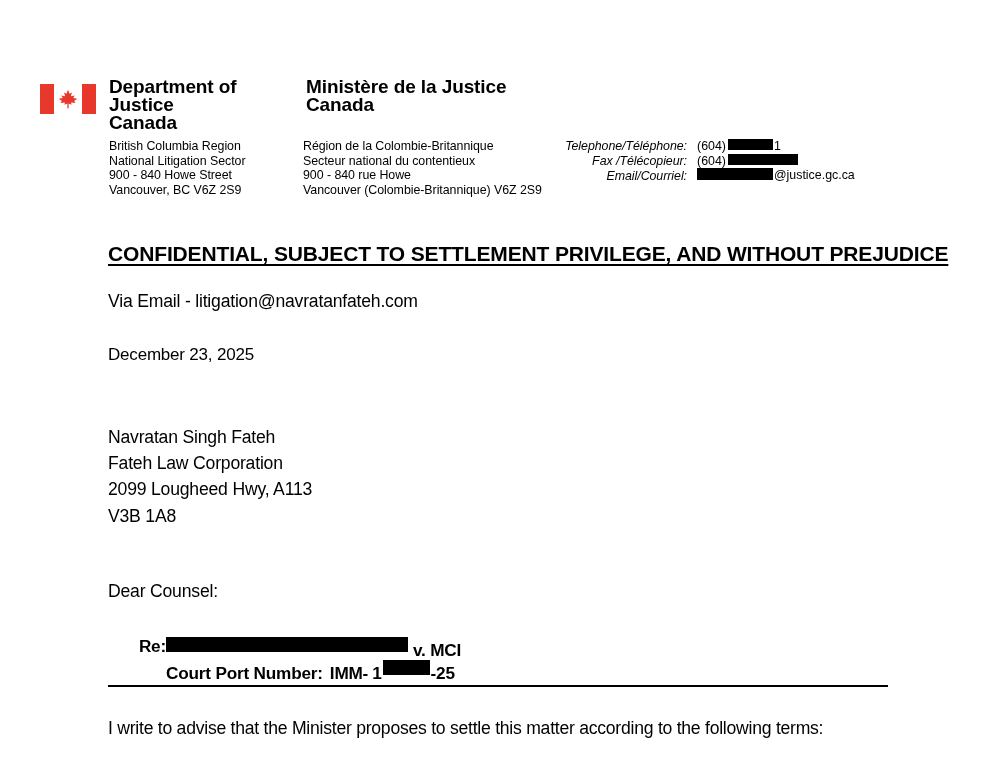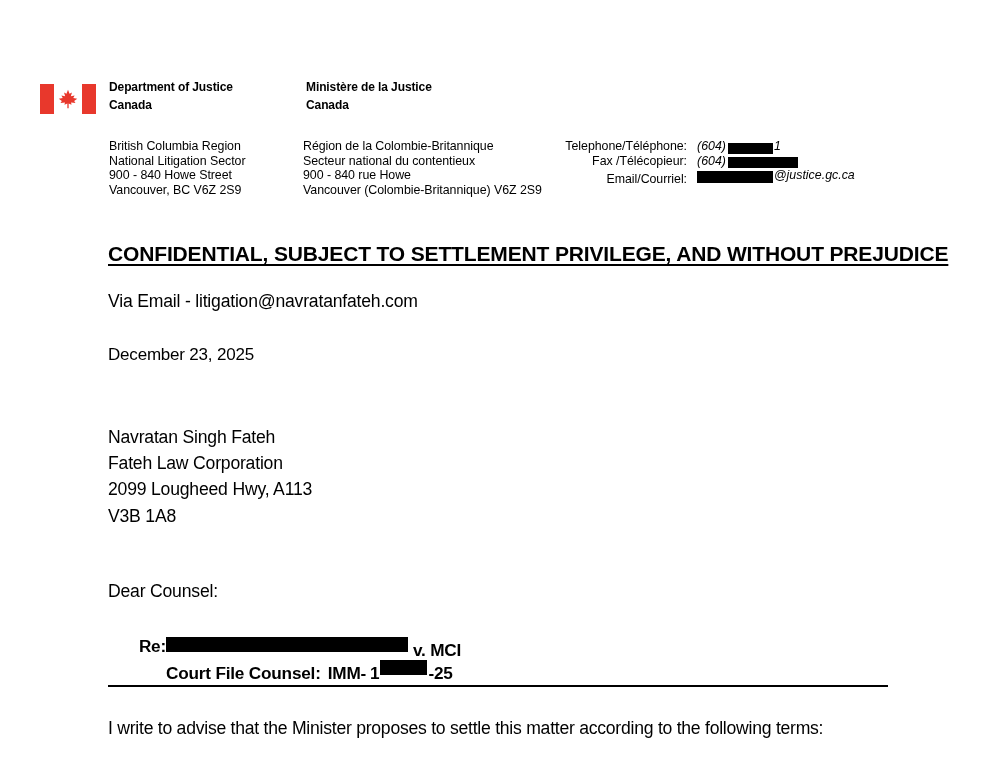--- a/index.html
+++ b/index.html
@@ -65,21 +65,21 @@
 
   .dept-titles {
     position: absolute;
     left: 69px;
     top: 0px;
     width: 860px;
   }
   .title-col {
     display: inline-block;
     vertical-align: top;
-    font-size: 12px;
+    font-size: 19px;
     font-weight: bold;
     line-height: 18px;
     letter-spacing: -0.1px;
   }
   .title-col.en { width: 197px; }
   .title-col.fr { width: 300px; }
   .title-col .l2 { display: block; }
 
   .addr-block {
     position: absolute;
@@ -109,28 +109,28 @@
   .contact-row {
     display: flex;
     align-items: baseline;
     height: 14.7px;
   }
   .contact-label {
     width: 152px;
     text-align: right;
     white-space: nowrap;
     letter-spacing: -0.05px;
+    font-style: italic;
   }
   .contact-value {
     padding-left: 10px;
     white-space: nowrap;
     position: relative;
     display: flex;
-    align-items: flex-end;
-    font-style: italic;
+    align-items: flex-start;
   }
   .redact {
     display: inline-block;
     background: #000000;
     vertical-align: middle;
   }
   .r-phone { width: 45px; height: 11px; margin-left: 2px; margin-right: 1px; }
   .r-fax   { width: 70px; height: 11px; margin-left: 2px; }
   .r-email { width: 76px; height: 12px; margin-right: 1px; }
 
@@ -311,21 +311,21 @@
     <div class="re-row">
       <div class="re-label">Re:</div>
       <div class="re-value">
         <span class="redact r-party"></span>
         <span>v. MCI</span>
       </div>
     </div>
     <div class="re-row">
       <div class="re-label"></div>
       <div class="re-value">
-        <span>Court File Counsel:</span>
+        <span>Court Port Number:</span>
         <span style="width:7px;display:inline-block"></span>
         <span>IMM-</span>
         <span style="width:4px;display:inline-block"></span>
         <span>1</span>
         <span class="redact r-case"></span>
         <span>-25</span>
       </div>
     </div>
   </div>
 

